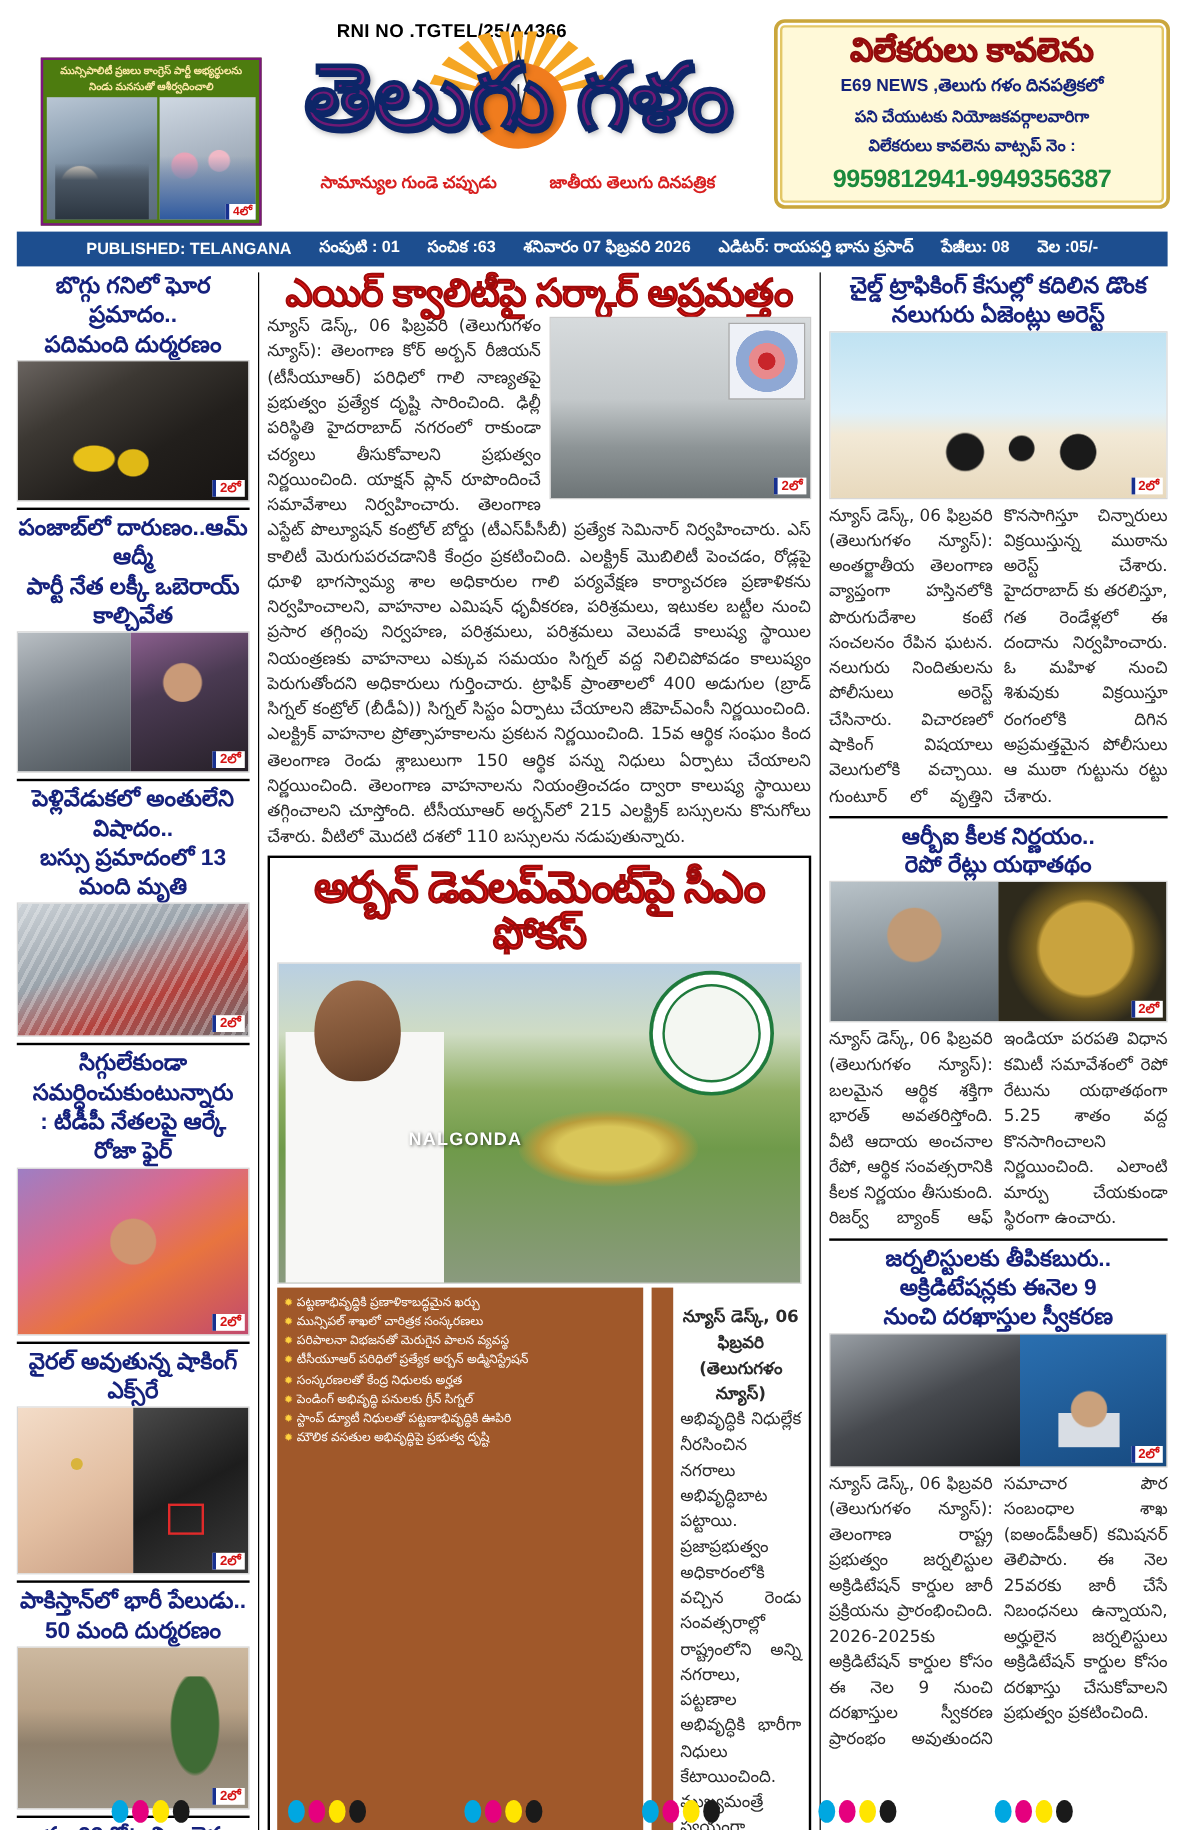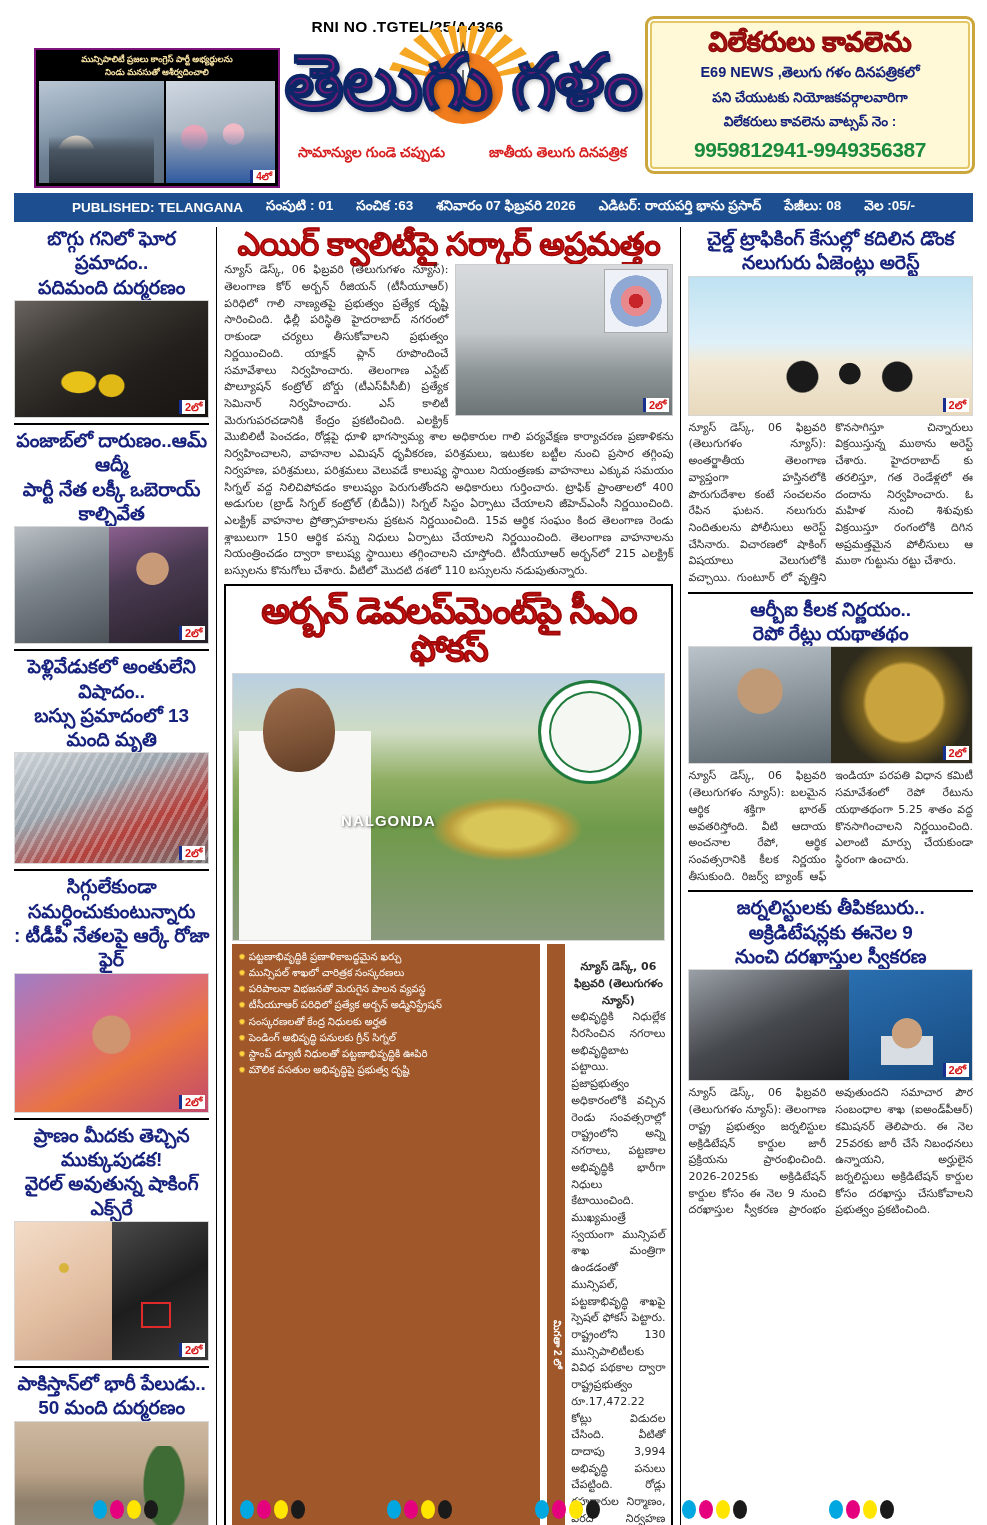--- a/index.html
+++ b/index.html
@@ -7,22 +7,22 @@
     width: 987px; height: 1525px;
     background: #fff;
     font-family: "Liberation Sans", "DejaVu Sans", sans-serif;
     overflow: hidden;
   }
   .page { width: 987px; height: 1525px; position: relative; padding: 0 8px; }
 
   
   .masthead { display: flex; align-items: flex-start; height: 190px; padding-top: 14px; }
   .ad-left {
-    width: 246px; height: 140px; margin-top: 34px; margin-left: 26px;
-    background: #000000; border: 2px solid #7d157d;
+    width: 184px; height: 140px; margin-top: 34px; margin-left: 26px;
+    background: #4d7c0f; border: 2px solid #7d157d;
     display: flex; flex-direction: column; position: relative;
   }
   .ad-left-txt {
     color: #ffe9a8; font-size: 8.6px; font-weight: bold; text-align: center;
     line-height: 1.5; padding: 3px 4px 2px;
   }
   .ad-left-imgs { flex: 1; display: flex; gap: 2px; padding: 0 3px 3px; }
   .ad-img-a {
     flex: 1.15; background:
       radial-gradient(circle at 30% 72%, #d8cfc2 0 16%, transparent 17%),
@@ -142,21 +142,21 @@
       radial-gradient(ellipse at 52% 56%, #9cbf63 0 26%, transparent 28%),
       linear-gradient(150deg,#6b6a68 0%,#3c3b39 55%,#2a2927 100%); }
 
   
   .mid-hl-main {
     font-size: 32px; font-weight: bold; color: #e01313; text-align: center;
     line-height: 1.1; letter-spacing: -.6px; -webkit-text-stroke: .6px #9c0b0b;
   }
   .mid-sub { font-size: 16.5px; font-weight: bold; color: #0f1c6e; margin: 6px 0 3px; }
   .body-txt {
-    font-size: 11px; line-height: 1.52; color: #2a2a2a; text-align: justify;
+    font-size: 14px; line-height: 1.52; color: #2a2a2a; text-align: justify;
     font-family: "DejaVu Sans", sans-serif;
   }
   .two-col { column-count: 2; column-gap: 9px; }
   .p-air {
     width: 218px; height: 152px; float: right; margin: 2px 0 4px 7px; position: relative;
     background: linear-gradient(180deg,#d7dbdd 0%,#c3c8ca 45%,#8d9496 72%,#6d7476 100%);
     border: 1px solid #ccc;
   }
   .p-air::after {
     content:""; position:absolute; right:4px; top:4px; width:62px; height:62px;
@@ -361,21 +361,20 @@
       <div>
         <div class="hl hl-sm">సిగ్గులేకుండా సమర్ధించుకుంటున్నారు</div>
         <div class="hl hl-sm">: టీడీపీ నేతలపై ఆర్కే రోజా ఫైర్</div>
         <div class="ph p-roja">
           <div class="pg-badge">2లో</div>
         </div>
       </div>
 
       <div class="rule"></div>
       <div>
-        <div class="hl hl-sm">ప్రాణం మీదకు తెచ్చిన ముక్కుపుడక!</div>
         <div class="hl hl-sm">వైరల్ అవుతున్న షాకింగ్ ఎక్స్‌రే</div>
         <div class="ph p-xray">
           <div class="p-xray-l"></div>
           <div class="p-xray-r"></div>
           <div class="pg-badge">2లో</div>
         </div>
       </div>
 
       <div class="rule"></div>
       <div>

